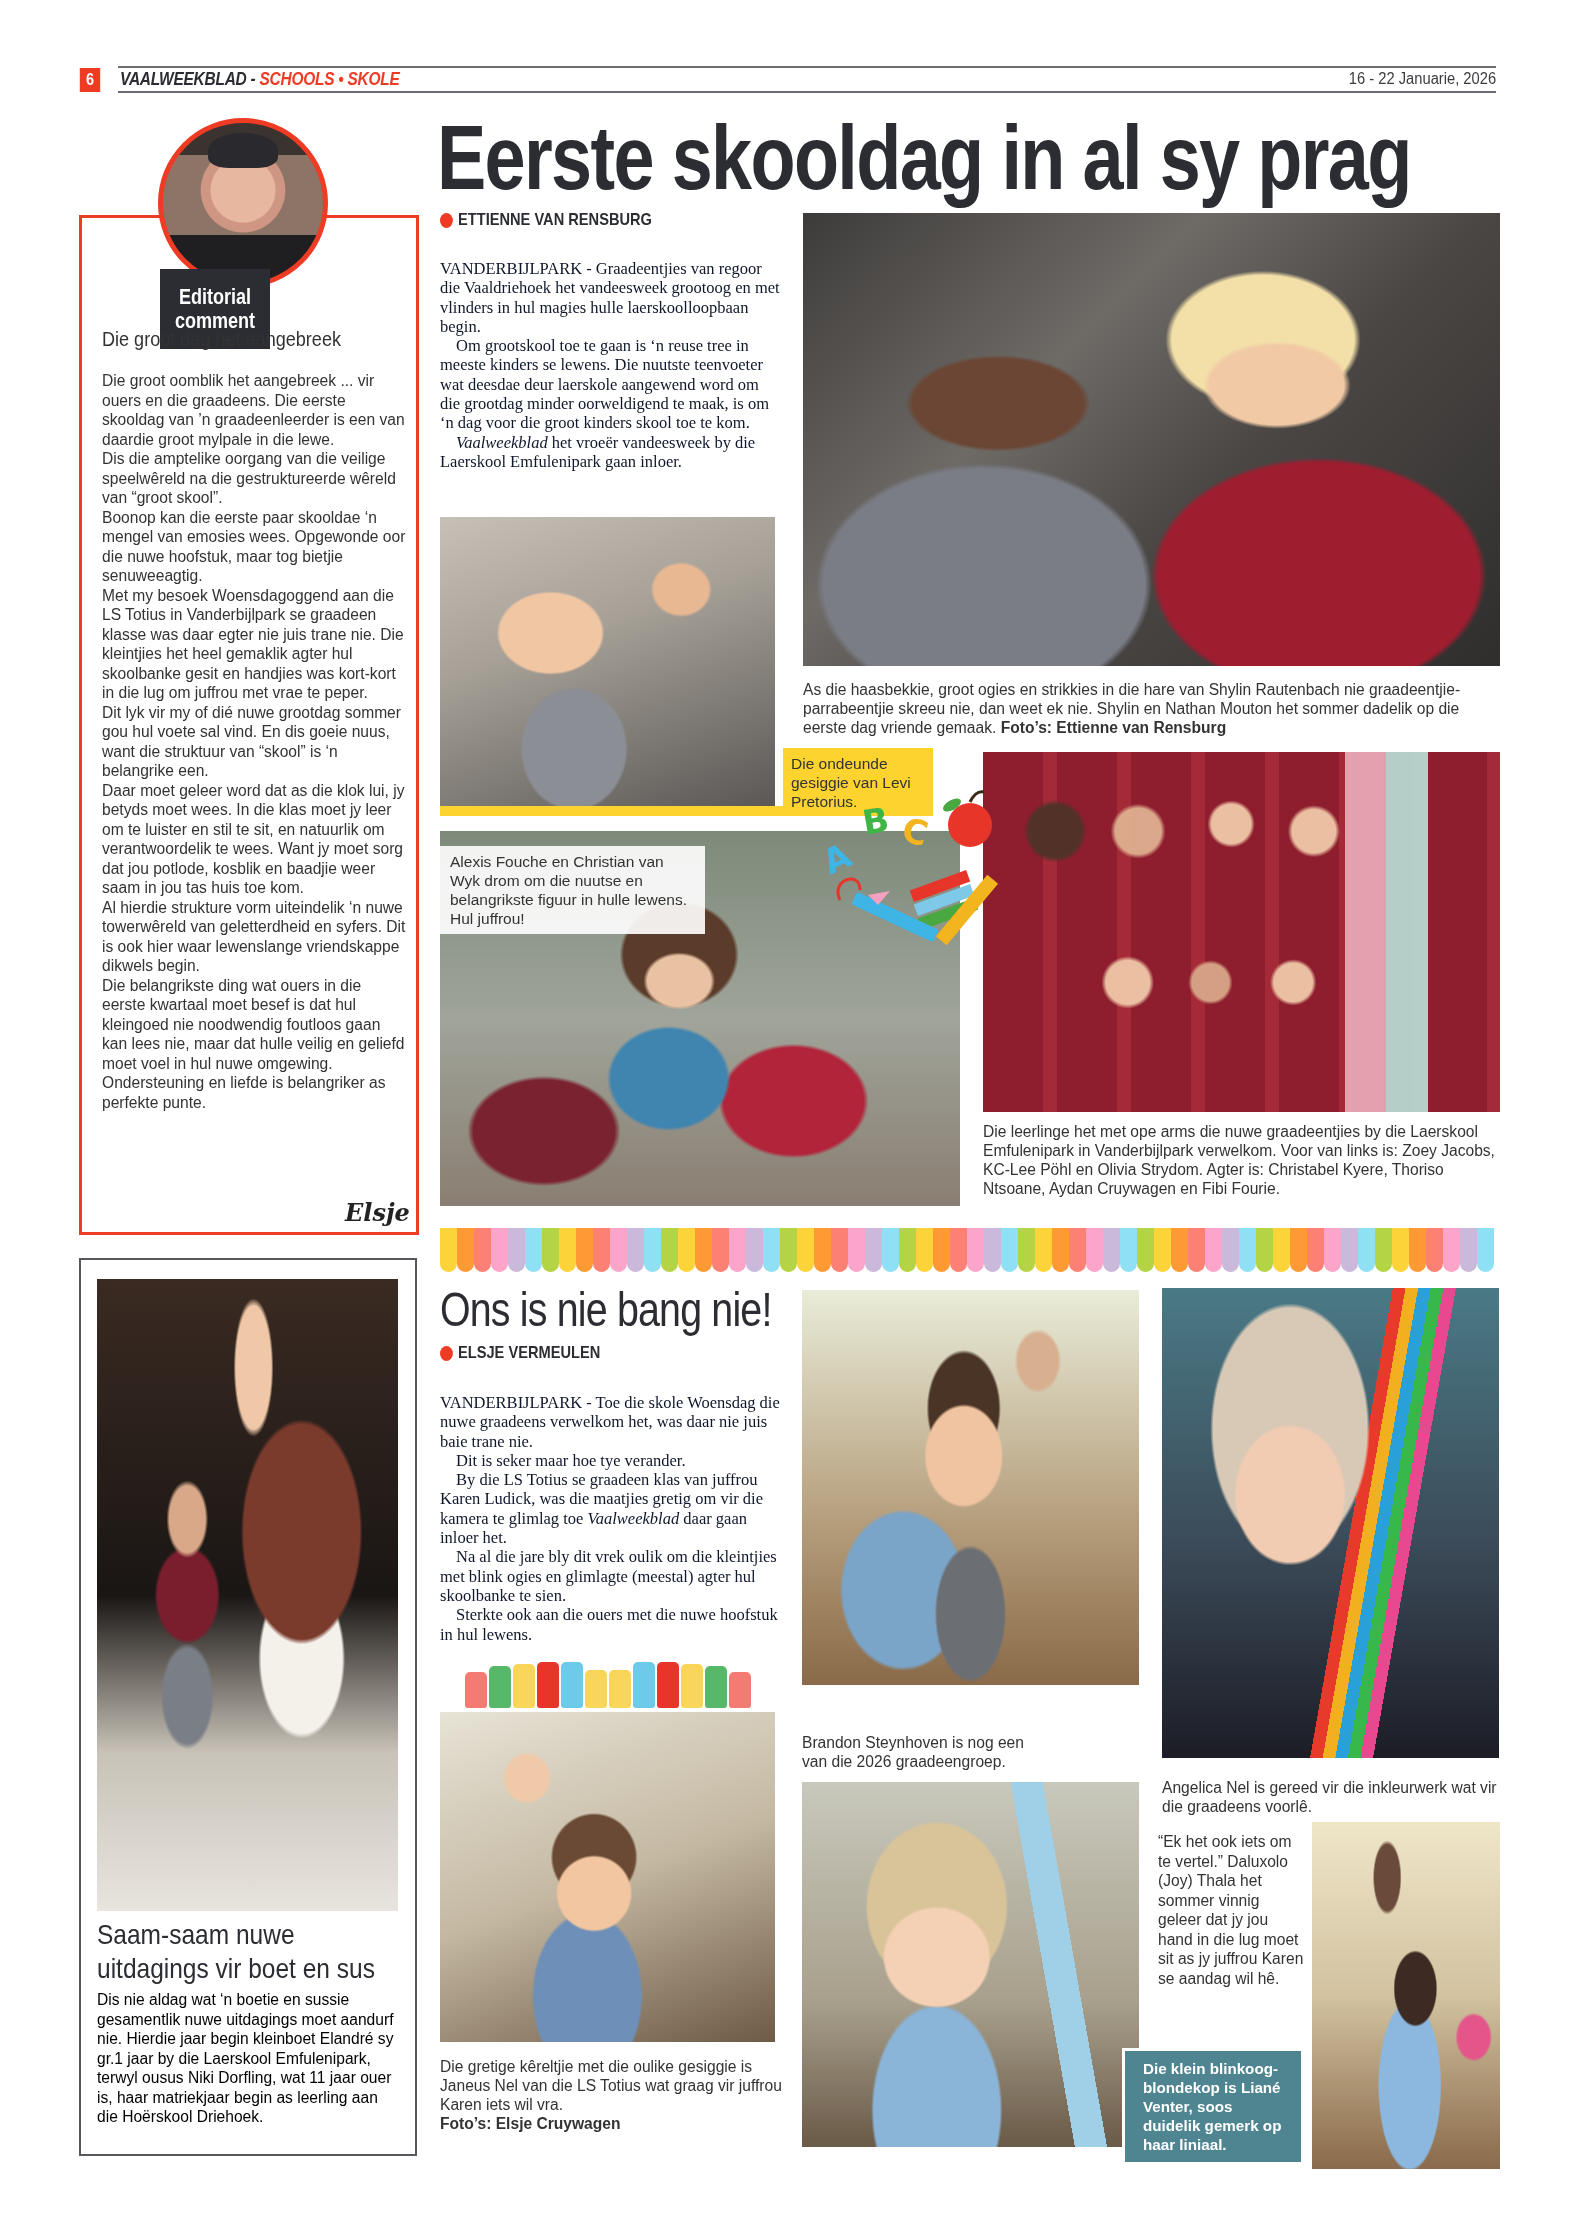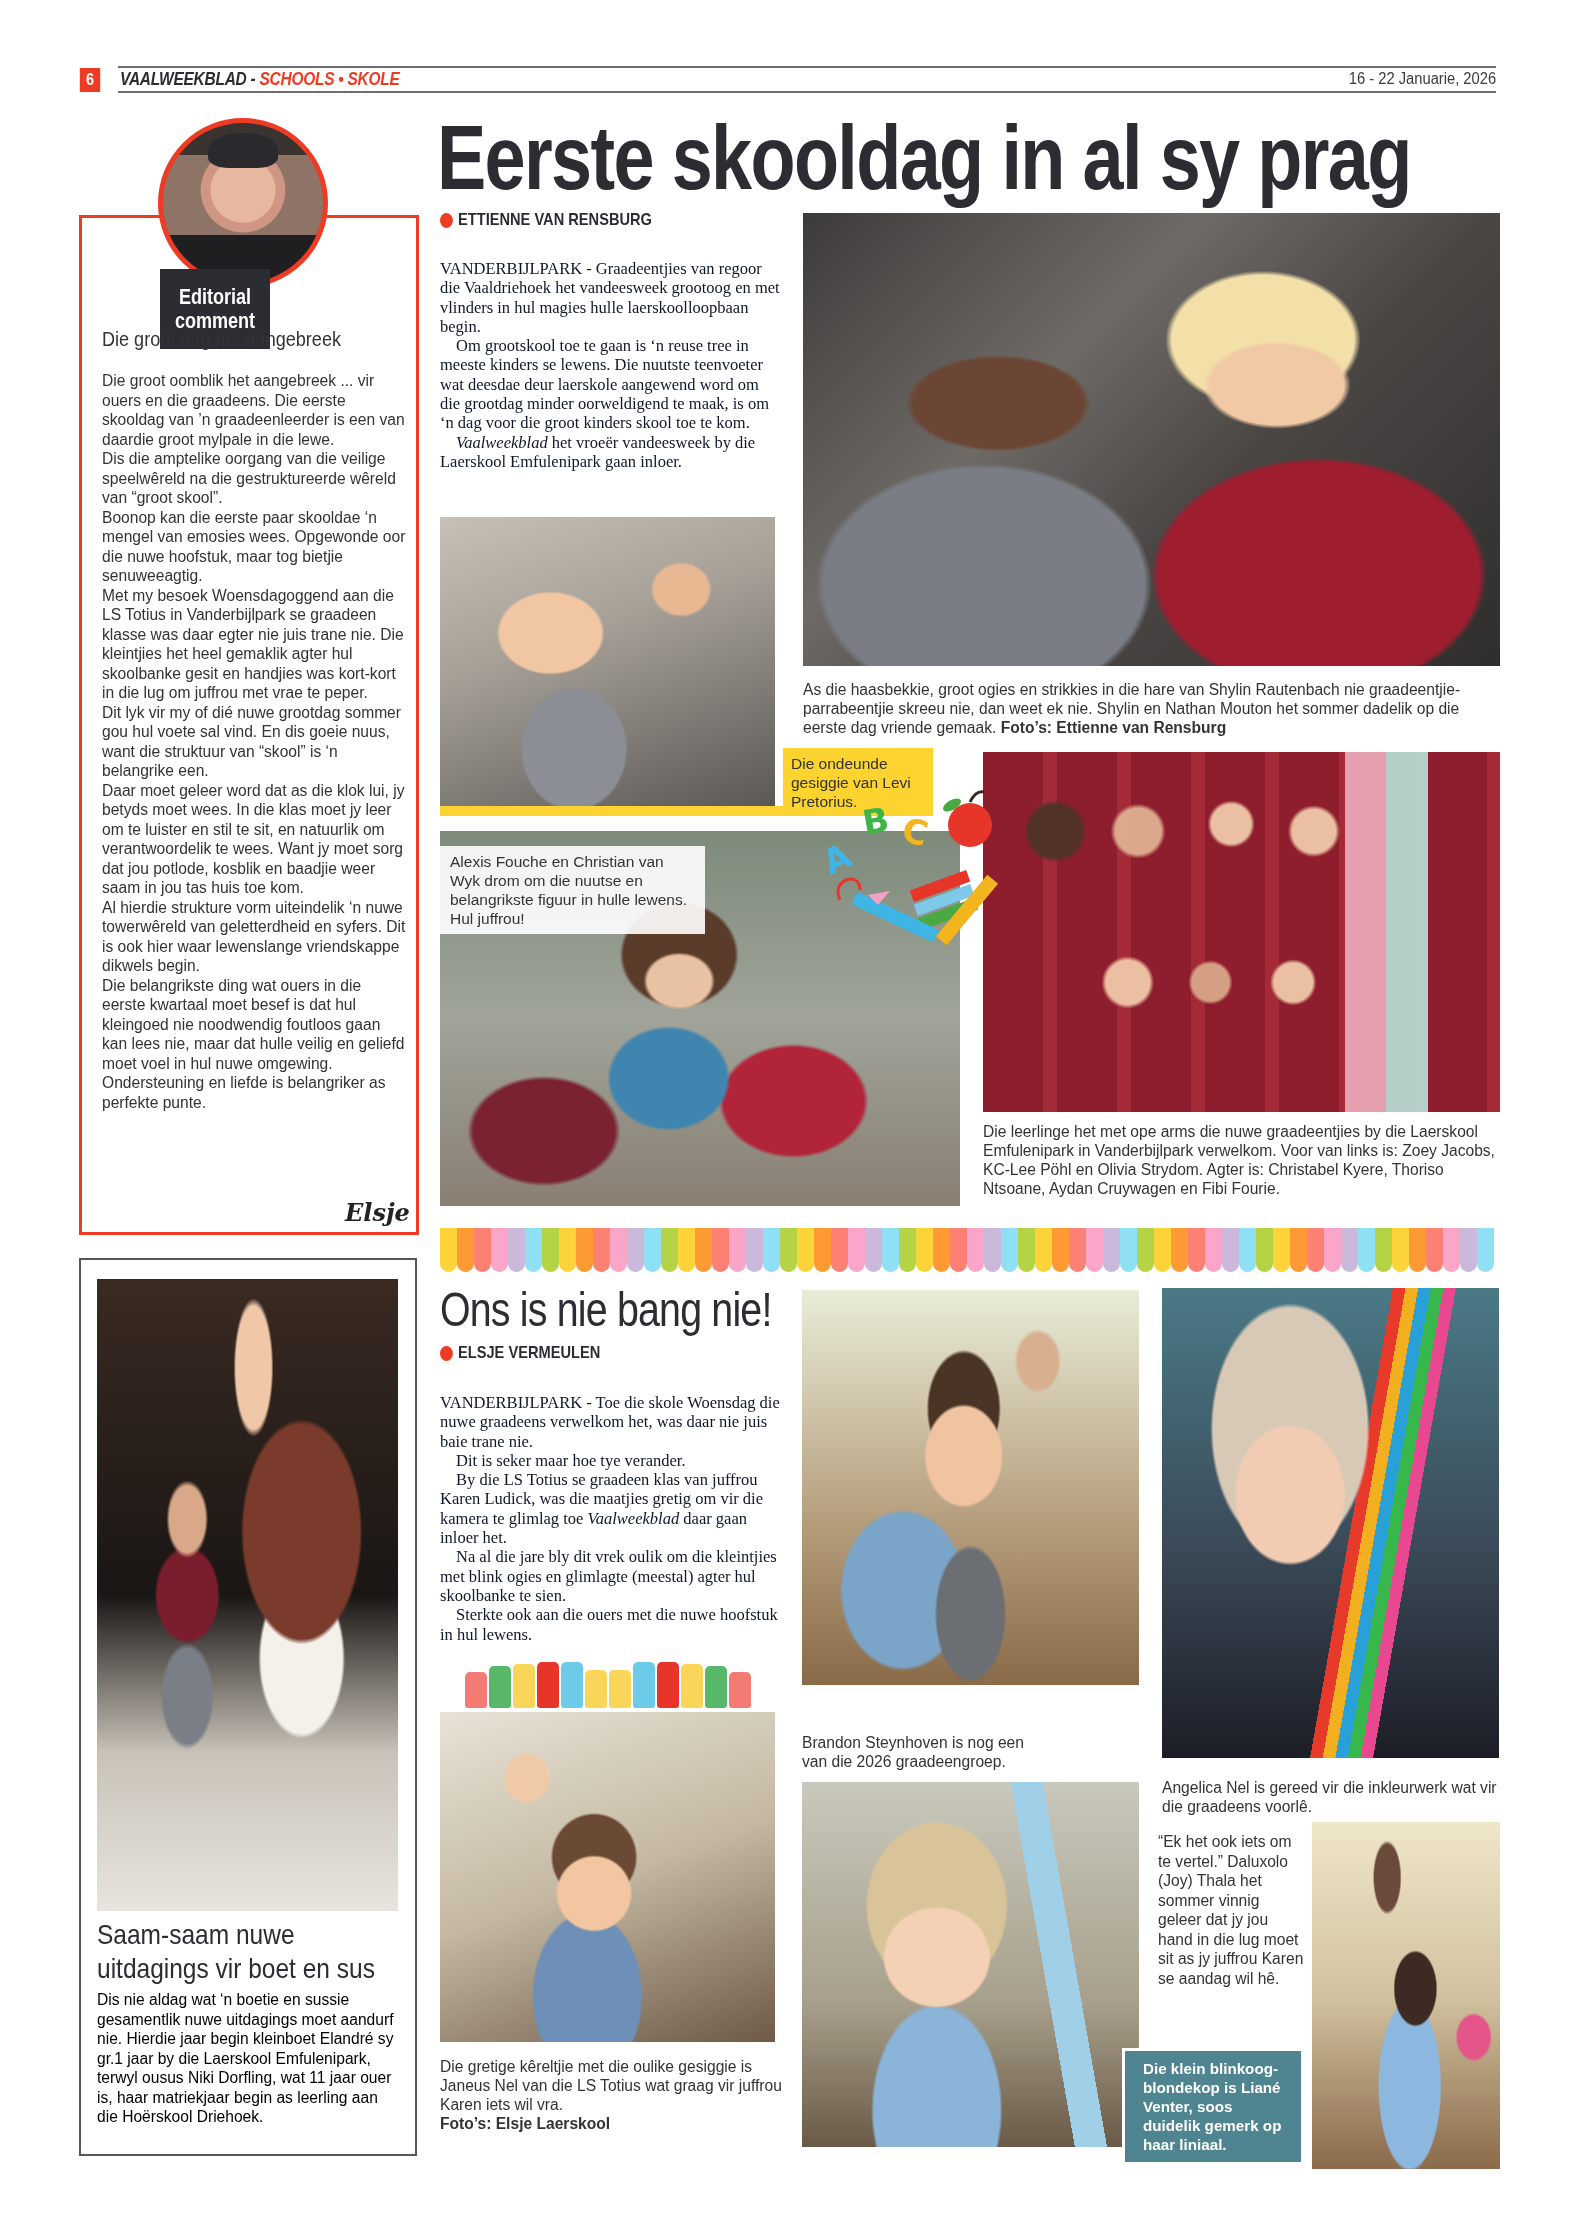--- a/index.html
+++ b/index.html
@@ -313,21 +313,21 @@
   <span style="height:46px;background:#6ccbe8"></span>
   <span style="height:46px;background:#e8352a"></span>
   <span style="height:44px;background:#f9d55a"></span>
   <span style="height:42px;background:#58b86a"></span>
   <span style="height:36px;background:#f47a74"></span>
 </div>
 
 <div class="photo ph-janeus"></div>
 <div class="caption" style="left:440px; top:2057px; width:345px;">
   <div>Die gretige kêreltjie met die oulike gesiggie is Janeus Nel van die LS Totius wat graag vir juffrou Karen iets wil vra.</div>
-  <b>Foto’s: Elsje Laerskool</b>
+  <b>Foto’s: Elsje Cruywagen</b>
 </div>
 
 <div class="photo ph-brandon"></div>
 <div class="caption" style="left:802px; top:1733px; width:240px;">Brandon Steynhoven is nog een van die 2026 graadeengroep.</div>
 
 <div class="photo ph-angelica"></div>
 <div class="caption" style="left:1162px; top:1778px; width:340px;">Angelica Nel is gereed vir die inkleurwerk wat vir die graadeens voorlê.</div>
 
 <div class="photo ph-liane"></div>
 <div class="abs liane-caption">Die klein blinkoog-blondekop is Liané Venter, soos duidelik gemerk op haar liniaal.</div>

